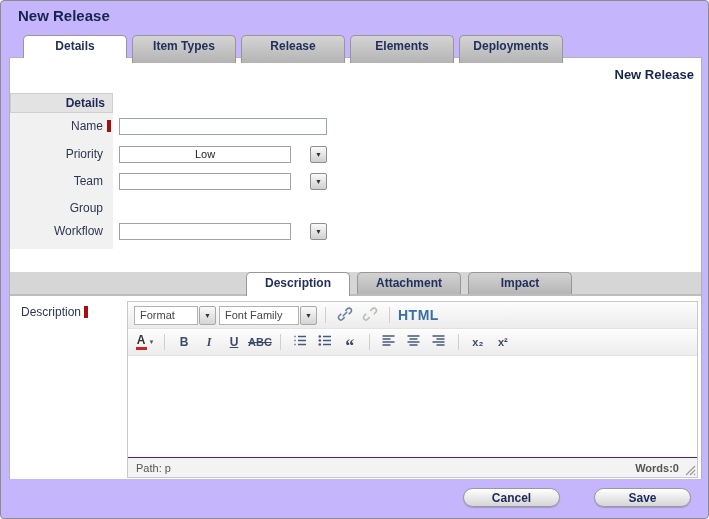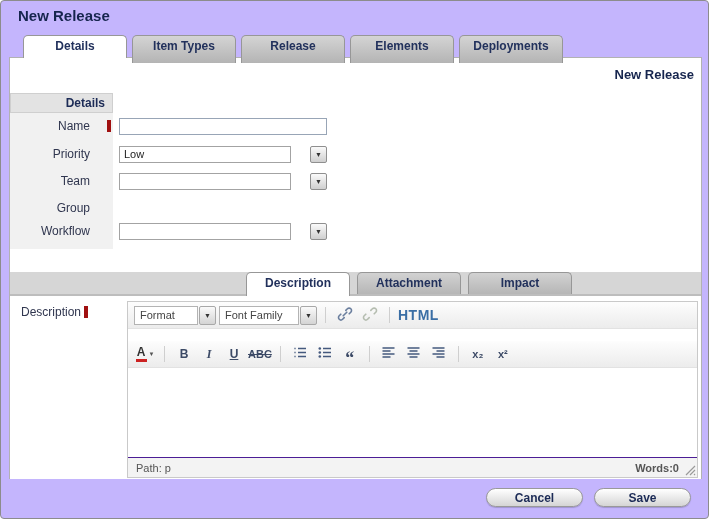--- a/index.html
+++ b/index.html
@@ -48,31 +48,31 @@
     font-size:12px; font-weight:bold; color:#1c2b56;
   }
 
   .frow { position:absolute; left:0; height:20px; display:flex; align-items:center; }
   .row-name     { top:58px; }
   .row-priority { top:86px; }
   .row-team     { top:113px; }
   .row-group    { top:140px; }
   .row-workflow { top:163px; }
 
-  .flabel { width:96px; text-align:right; font-size:12px; color:#30364f; padding-right:16px; }
+  .flabel { width:96px; text-align:right; font-size:12px; color:#30364f; padding-right:3px; }
   .req { width:4px; height:12px; background:#a01010; margin-left:1px; }
   .ctrl { margin-left:8px; display:flex; align-items:center; }
   .ctrl.noreq { margin-left:13px; }
 
   .text-input {
     width:208px; height:17px; border:1px solid #98a5b6; background:#fff;
     font-size:12px; padding:0 3px; font-family:"Liberation Sans", sans-serif;
   }
 
-  .combo { display:flex; gap:19px; align-items:center; }
+  .combo { display:flex; gap:19px; align-items:center;text-align:center; }
   .combo-box {
     width:172px; height:17px; border:1px solid #a3a3a3; background:#fff;
     font-size:11px; line-height:15px; padding:0 4px; color:#222;
   }
   .combo-btn {
     width:17px; height:17px; border:1px solid #8f8f8f; border-radius:2px;
     background:linear-gradient(#fafafa,#cfcfcf);
     font-size:7px; color:#333; display:flex; align-items:center; justify-content:center;
     cursor:pointer;
   }
@@ -91,21 +91,21 @@
     border-radius:5px 5px 0 0; cursor:pointer;
   }
   .subtab.active { background:#ffffff; height:24px; }
 
   
   .desc-label { position:absolute; left:11px; top:247px; display:flex; align-items:center; }
   .desc-label .flabel { width:auto; text-align:left; padding-right:2px; }
 
   .rte {
     position:absolute; left:117px; top:243px; width:571px; height:177px;
-    border:1px solid #c9c9c9; background:#fff; display:flex; flex-direction:column;gap:12px;
+    border:1px solid #c9c9c9; background:#fff; display:flex; flex-direction:column;
   }
   .tbar {
     height:27px; flex:none; display:flex; align-items:center; padding:0 6px; gap:3px;
     background:linear-gradient(#fdfdfd,#ececec); border-bottom:1px solid #e2e2e2;
   }
   .tb-combo { display:flex; gap:1px; align-items:center; }
   .tb-val {
     height:19px; line-height:17px; border:1px solid #b3b3b3; background:#fff;
     font-size:11px; color:#444; padding:0 5px;
   }
@@ -139,21 +139,21 @@
     display:flex; align-items:center; justify-content:space-between;
     font-size:11px; color:#555; padding:0 8px; position:relative;
   }
   .words { margin-right:10px;font-weight:bold; }
   .grip { position:absolute; right:1px; bottom:1px; width:11px; height:11px; cursor:nwse-resize; }
 
   
   .footer {
     position:absolute; left:0; right:0; bottom:0; height:41px;
     display:flex; align-items:center; justify-content:flex-end;
-    gap:11px; padding-right:17px;
+    gap:34px; padding-right:17px;
   }
   .btn {
     width:97px; height:19px; border:1px solid #999999; border-radius:10px;
     background:linear-gradient(#ffffff,#d5d5d5);
     font-size:12px; font-weight:bold; color:#1c2b56;
     display:flex; align-items:center; justify-content:center;
     box-shadow:0 1px 1px rgba(0,0,0,0.18); cursor:pointer;
   }
 </style>
 </head>

